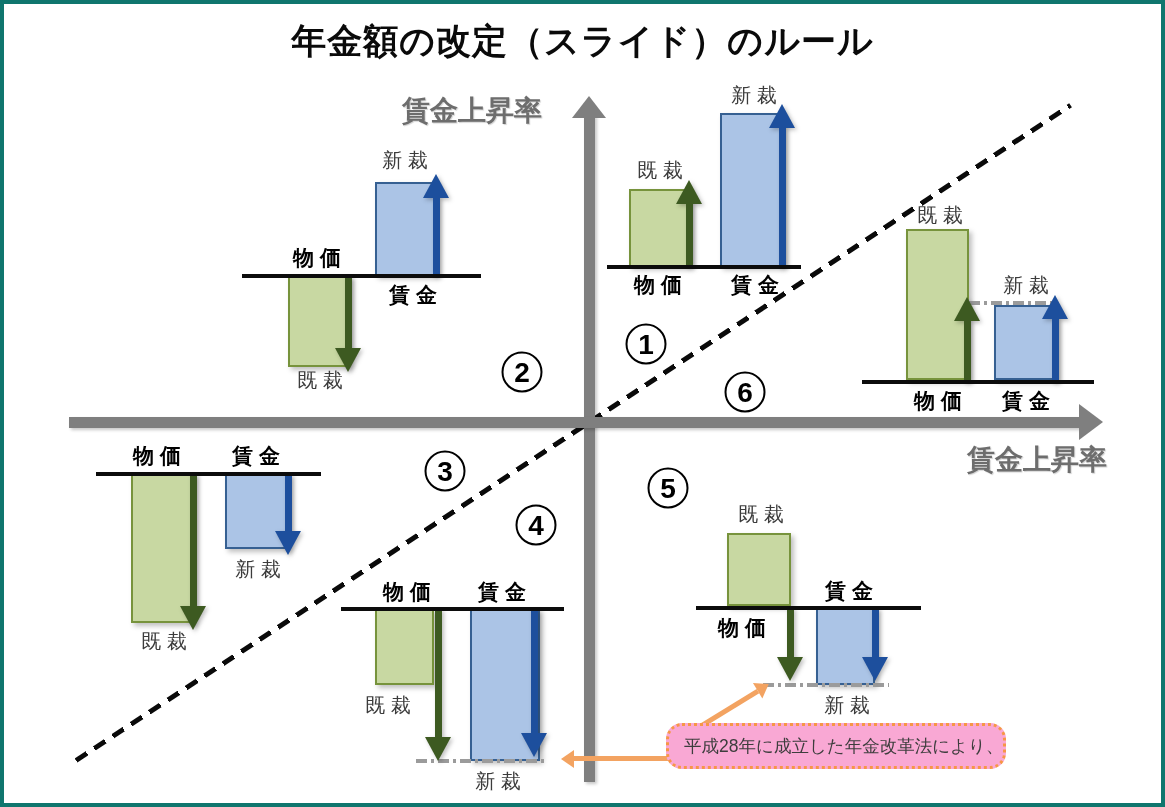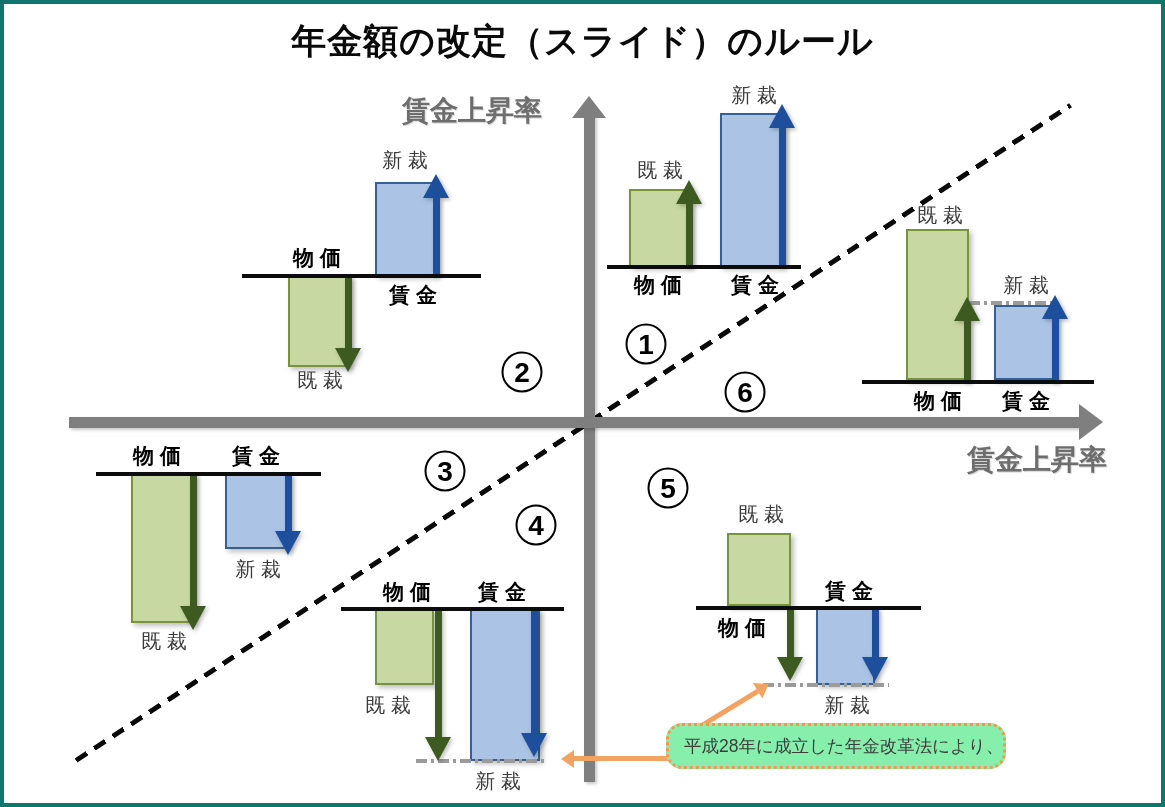--- a/index.html
+++ b/index.html
@@ -38,21 +38,21 @@
   .dashdot { position:absolute; height:4px;
              background:repeating-linear-gradient(90deg,#9b9b9b 0 11px,transparent 11px 15px,#9b9b9b 15px 18px,transparent 18px 22px); }
   .qlbl { position:absolute; transform:translateX(-50%); font-size:20px; color:#3c3c3c; white-space:nowrap; }
   .qlbl.b { font-weight:bold; color:#000; font-size:21px; }
   
   .case-circle { position:absolute; width:37px; height:37px; border:2.5px solid #000; border-radius:50%;
                  background:#fff; display:flex; align-items:center; justify-content:center;
                  font-size:28px; font-weight:bold; color:#000; transform:translate(-50%,-50%); }
   
   .note { position:absolute; left:662px; top:719px; width:340px; box-sizing:border-box;
-          border:3.5px dotted #f79646; border-radius:16px; background:#86efac;
+          border:3.5px dotted #f79646; border-radius:16px; background:#f9a8d4;
           padding:8px 10px 7px 15px; font-size:17.5px; line-height:1.45; color:#3d3d3d; white-space:nowrap; }
   .oarrow { position:absolute; height:0; transform-origin:0 50%; }
   .oarrow .oshaft { position:absolute; left:0; right:12px; top:-2.5px; height:5px; background:#f3a361; }
   .oarrow .ohead { position:absolute; right:-1px; top:-9px; width:0; height:0;
                    border-top:9px solid transparent; border-bottom:9px solid transparent;
                    border-left:13px solid #f3a361; }
 </style>
 </head>
 <body>
 

